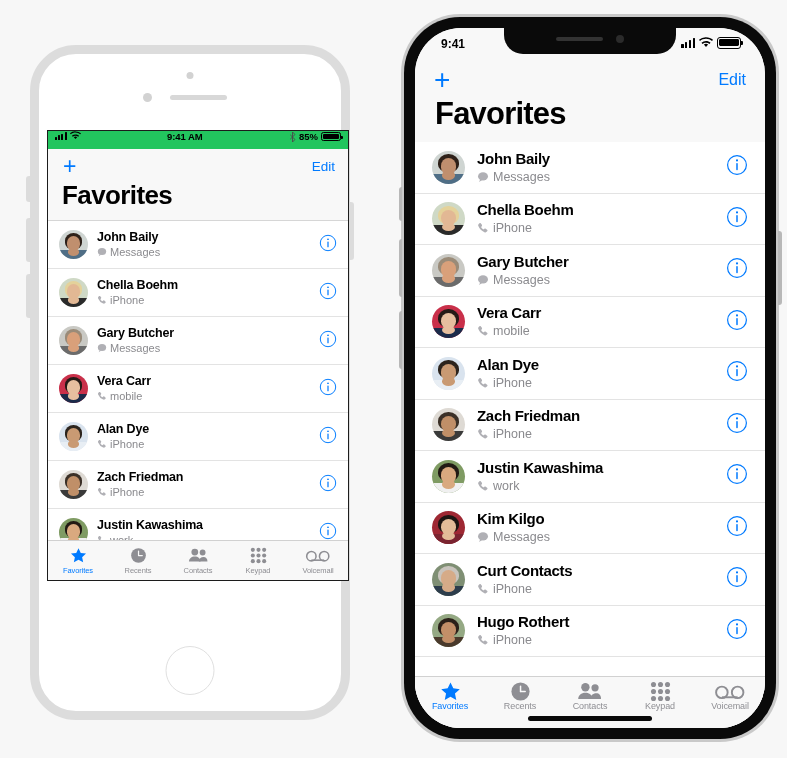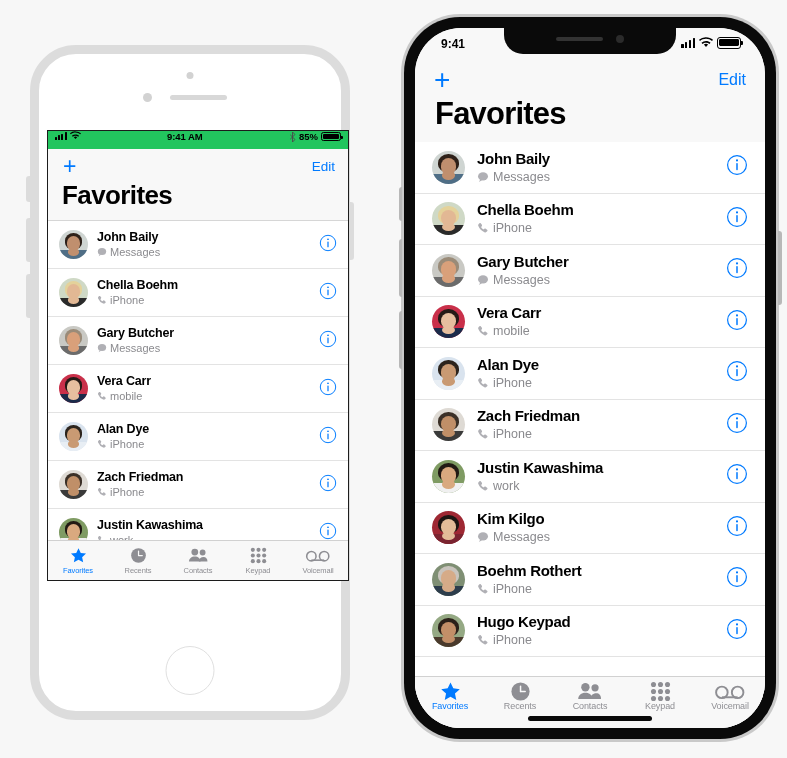--- a/index.html
+++ b/index.html
@@ -724,21 +724,21 @@
               </svg></span>
           </div>
           <div class="row-x">
             <span class="av-x" style="background: rgb(127, 143, 116);">
               <span class="shirt" style="height:9.9px;background:#2d3d4c;"></span>
               <span class="hair" style="left:6.2700000000000005px;top:3.3000000000000003px;width:20.46px;height:18.150000000000002px;background:#c9c4bd;"></span>
               <span class="skin" style="left:8.58px;top:7.26px;width:15.84px;height:16.5px;background:#d6ab88;"></span>
               <span class="skin" style="left:9.9px;top:20.46px;width:13.200000000000001px;height:8.58px;background:#d6ab88;"></span>
             </span>
             <div class="rowtext">
-              <div class="rname-x">Boehm Rothert</div>
+              <div class="rname-x">Curt Contacts</div>
               <div class="rsub-x">
                 <svg width="12" height="12" viewBox="0 0 12 12">
                   <path d="M2.3 1.4c.5-.5 1.2-.4 1.6.1l1 1.3c.35.45.3 1-.1 1.4l-.5.5c-.15.15-.2.35-.1.55.45.9 1.2 1.65 2.1 2.1.2.1.4.05.55-.1l.5-.5c.4-.4.95-.45 1.4-.1l1.3 1c.5.4.6 1.1.1 1.6l-.6.6c-.55.55-1.4.7-2.1.35A11 11 0 0 1 1.35 4.1c-.35-.7-.2-1.55.35-2.1z" fill="#b0b0b5"></path>
                 </svg>
                 <span>iPhone</span>
               </div>
             </div>
             <span><svg class="infobtn" width="22" height="22" viewBox="0 0 22 22">
                 <circle cx="11" cy="11" r="9.4" fill="none" stroke="#007aff" stroke-width="1.2"></circle>
                 <circle cx="11" cy="6.4" r="1.05" fill="#007aff"></circle>
@@ -746,21 +746,21 @@
               </svg></span>
           </div>
           <div class="row-x">
             <span class="av-x" style="background: rgb(149, 169, 132);">
               <span class="shirt" style="height:9.9px;background:#4a3a2c;"></span>
               <span class="hair" style="left:6.2700000000000005px;top:3.3000000000000003px;width:20.46px;height:18.150000000000002px;background:#2a2019;"></span>
               <span class="skin" style="left:8.58px;top:7.26px;width:15.84px;height:16.5px;background:#c28f68;"></span>
               <span class="skin" style="left:9.9px;top:20.46px;width:13.200000000000001px;height:8.58px;background:#c28f68;"></span>
             </span>
             <div class="rowtext">
-              <div class="rname-x">Hugo Keypad</div>
+              <div class="rname-x">Hugo Rothert</div>
               <div class="rsub-x">
                 <svg width="12" height="12" viewBox="0 0 12 12">
                   <path d="M2.3 1.4c.5-.5 1.2-.4 1.6.1l1 1.3c.35.45.3 1-.1 1.4l-.5.5c-.15.15-.2.35-.1.55.45.9 1.2 1.65 2.1 2.1.2.1.4.05.55-.1l.5-.5c.4-.4.95-.45 1.4-.1l1.3 1c.5.4.6 1.1.1 1.6l-.6.6c-.55.55-1.4.7-2.1.35A11 11 0 0 1 1.35 4.1c-.35-.7-.2-1.55.35-2.1z" fill="#b0b0b5"></path>
                 </svg>
                 <span>iPhone</span>
               </div>
             </div>
             <span><svg class="infobtn" width="22" height="22" viewBox="0 0 22 22">
                 <circle cx="11" cy="11" r="9.4" fill="none" stroke="#007aff" stroke-width="1.2"></circle>
                 <circle cx="11" cy="6.4" r="1.05" fill="#007aff"></circle>

